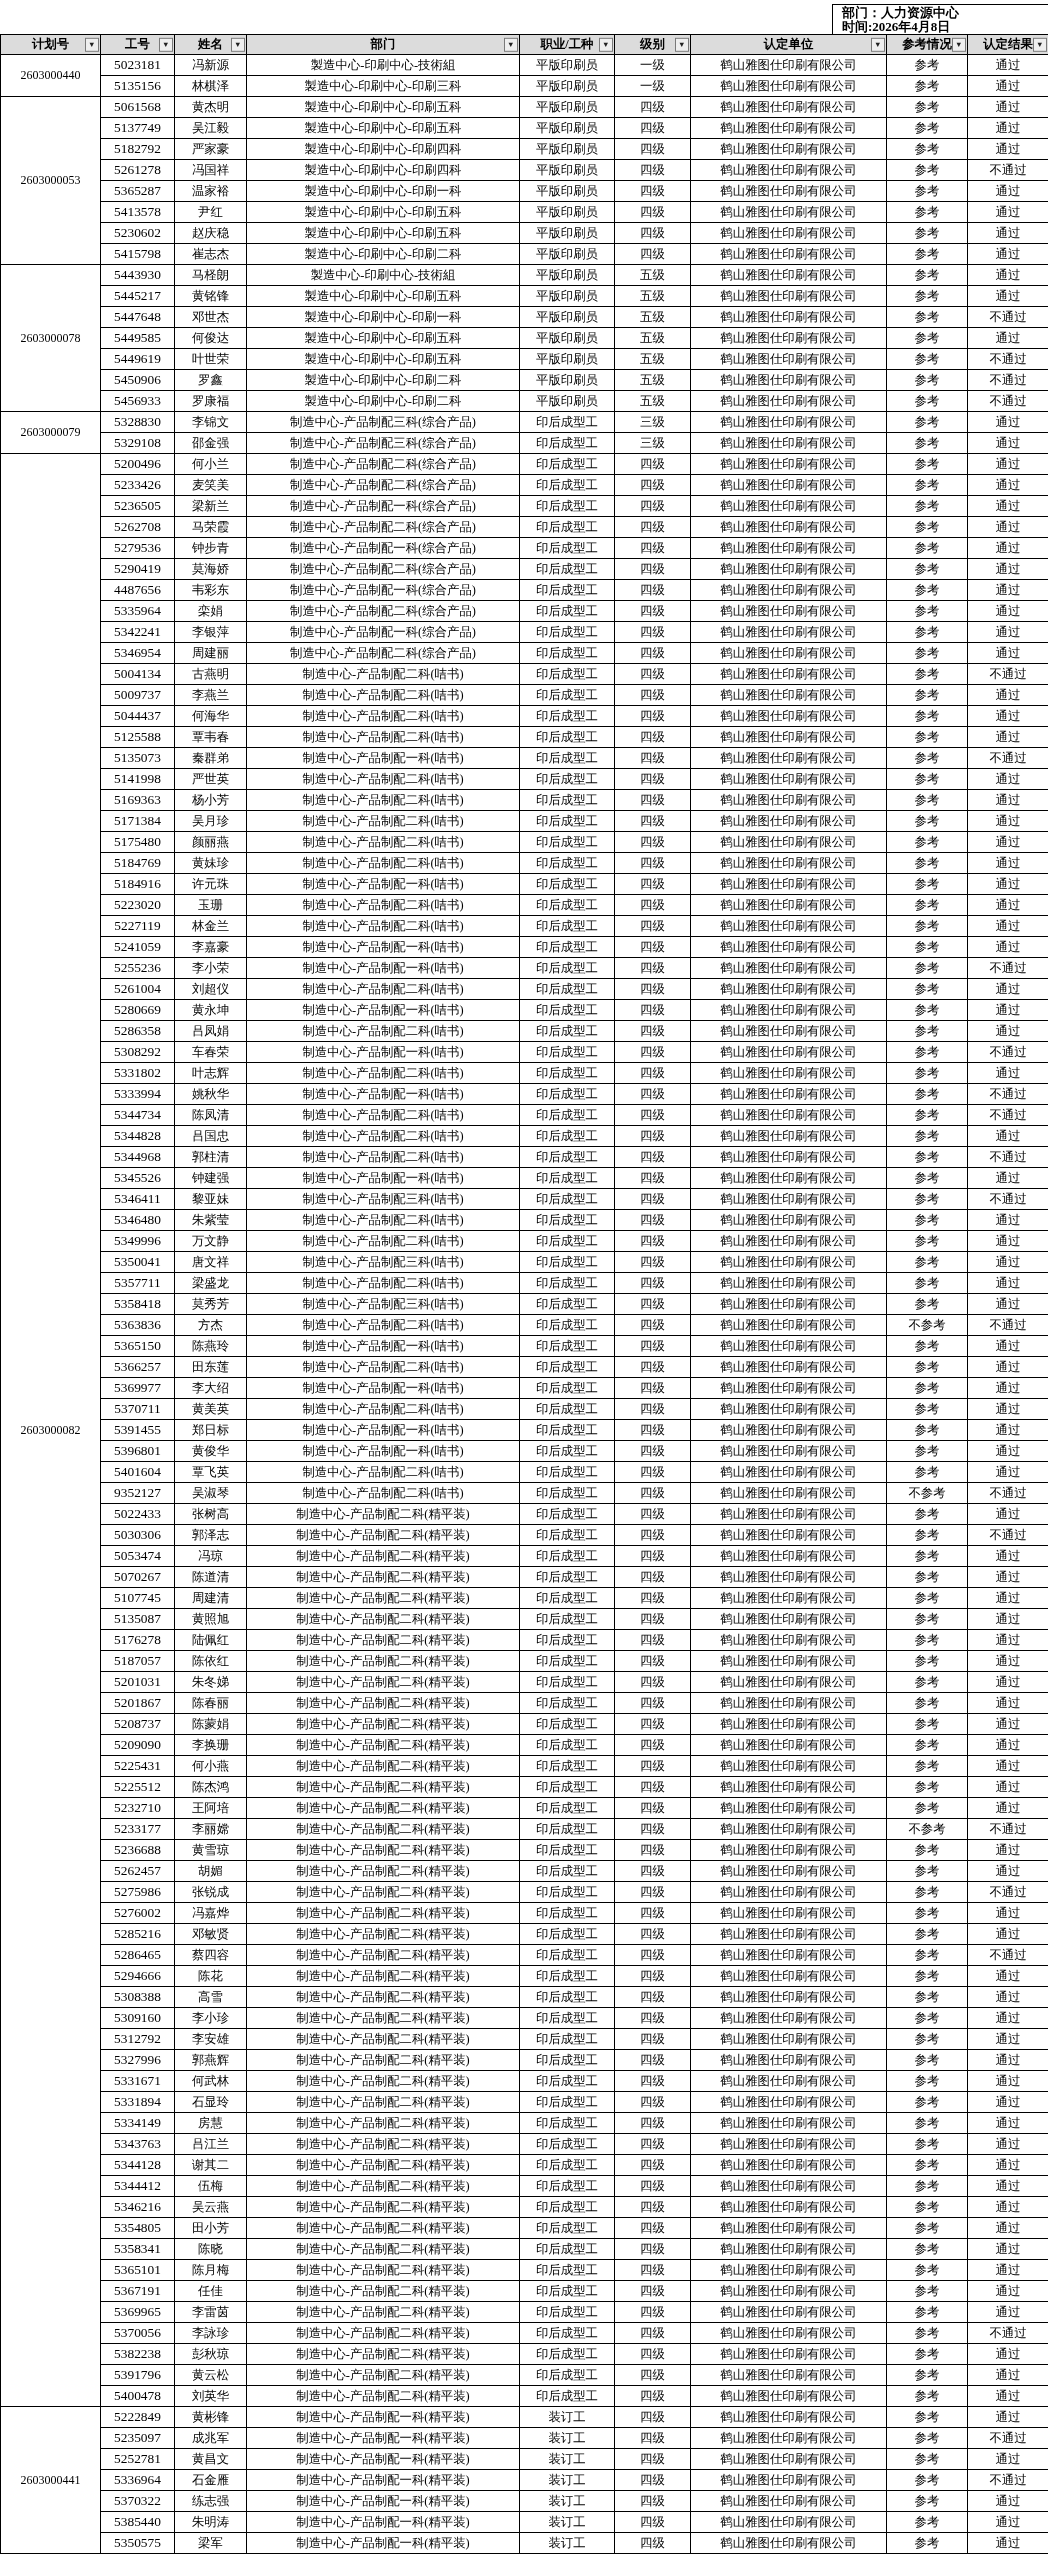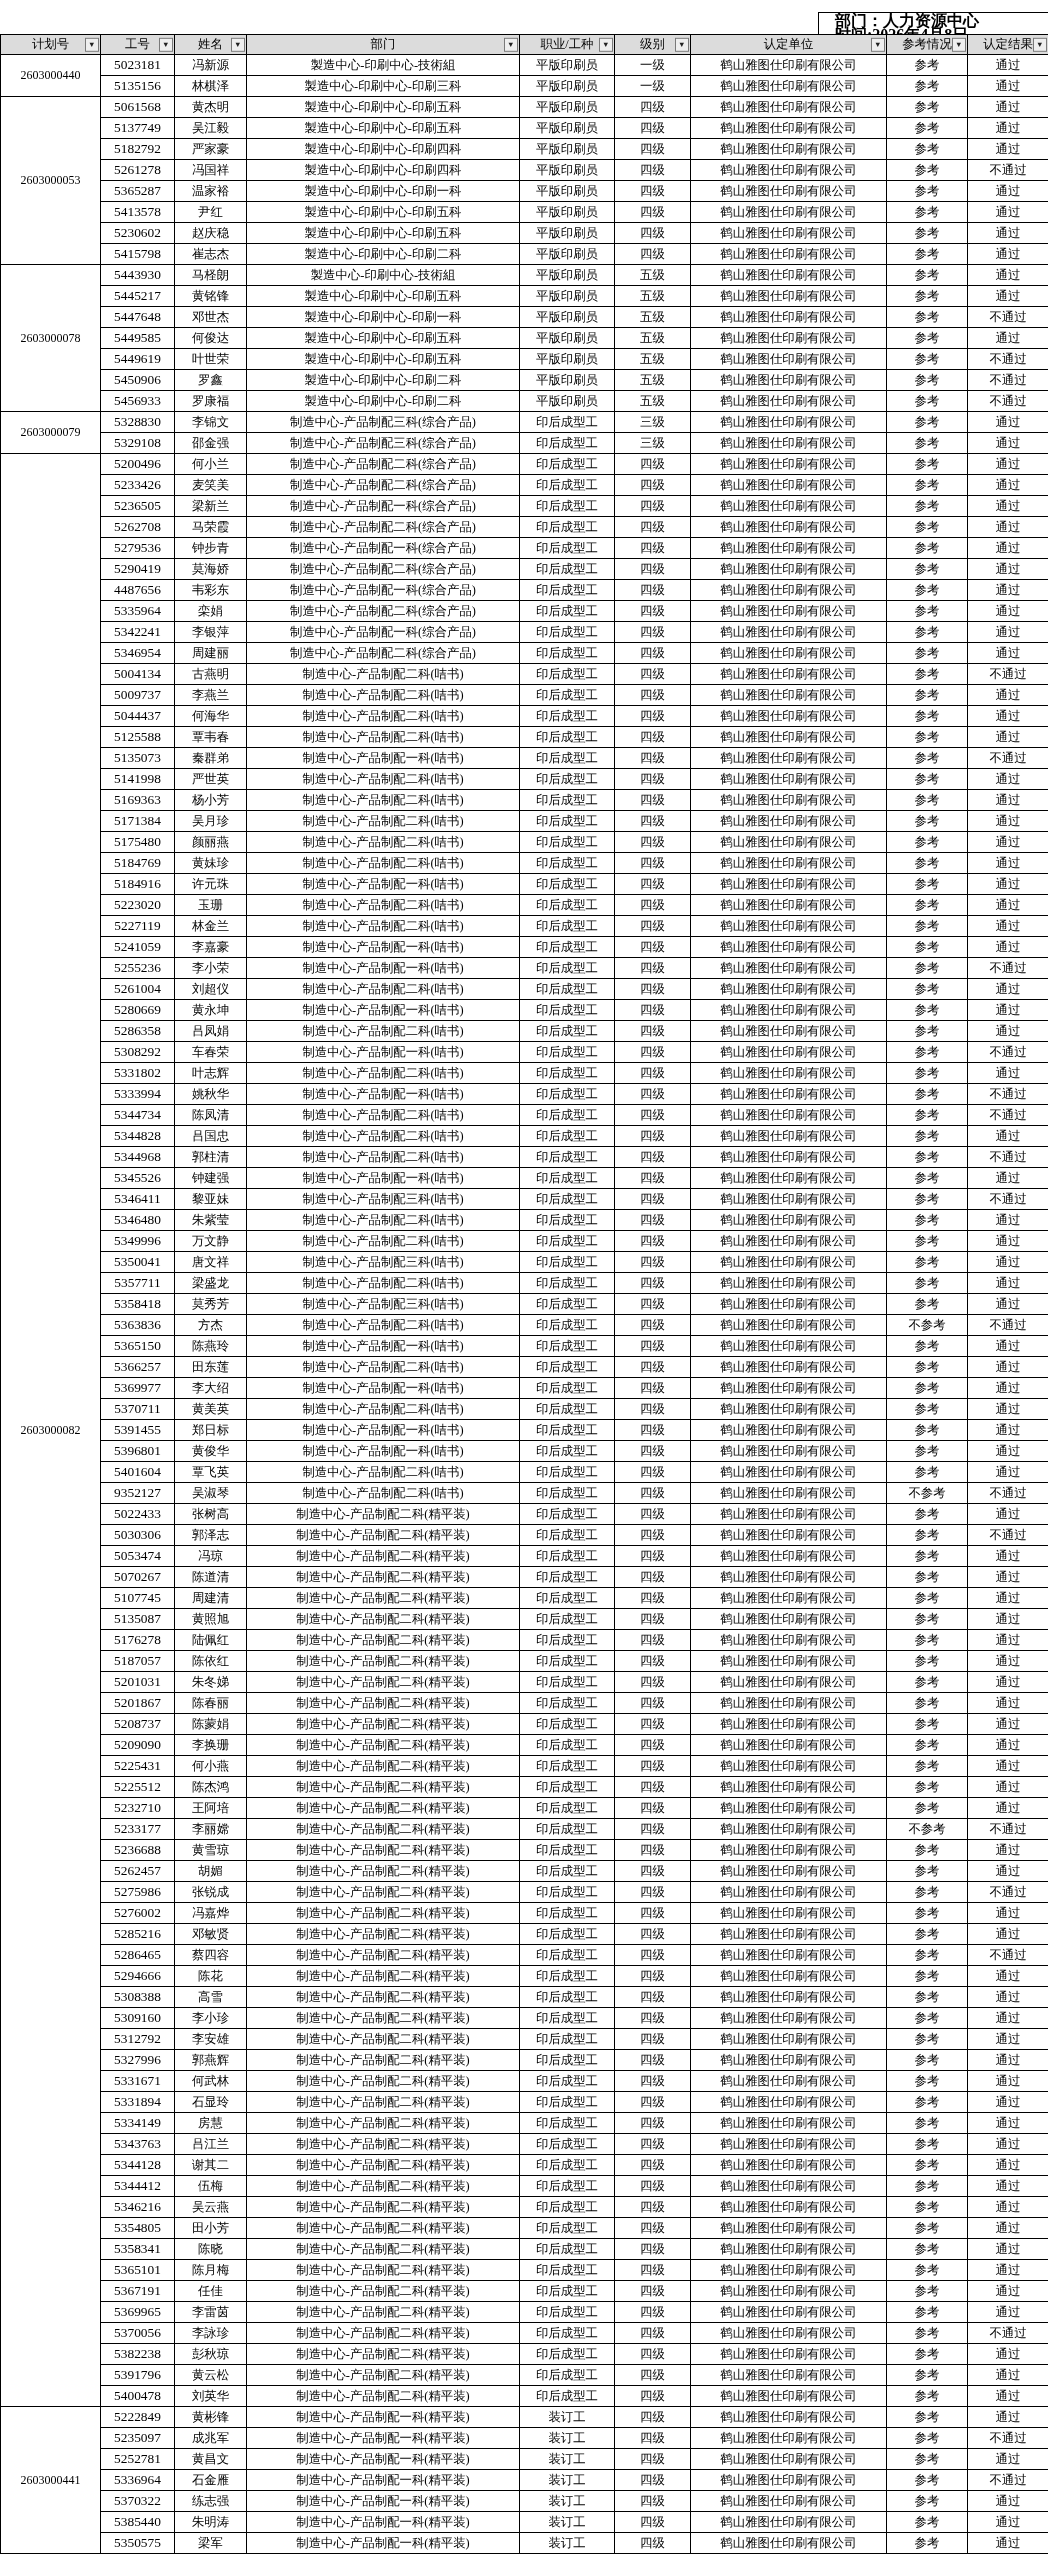--- a/index.html
+++ b/index.html
@@ -1,25 +1,25 @@
 <!DOCTYPE html>
 <html><head>
 <meta charset="utf-8">
 <style>
   html,body{margin:0;padding:0;background:#fff;color:#000;}
   body{width:1049px;font-family:"Liberation Serif","DejaVu Serif",serif;}
   .top{position:relative;height:34px;}
   .title{position:absolute;left:0;top:0;width:854px;height:34px;line-height:36px;
          text-align:center;font-size:26px;font-weight:bold;letter-spacing:1px;white-space:nowrap;}
-  .infobox{position:absolute;right:0;top:12px;width:197px;height:29px;border:1px solid #000;
-           padding:1px 16px;font-size:16px;font-weight:bold;line-height:14.3px;box-sizing:content-box;}
+  .infobox{position:absolute;right:0;top:4px;width:197px;height:29px;border:1px solid #000;
+           padding:1px 9px;font-size:13px;font-weight:bold;line-height:14.3px;box-sizing:content-box;}
   .infobox div{white-space:nowrap;}
   table{border-collapse:collapse;table-layout:fixed;width:1049px;border:1.9px solid #000;}
   th,td{border:1px solid #000;overflow:hidden;white-space:nowrap;padding:0 1.9px;box-sizing:border-box;}
-  thead th{height:20px;font-size:12.4px;font-weight:normal;background:#dcdcdc;position:relative;text-align:center;}
+  thead th{height:20px;font-size:12.4px;font-weight:bold;background:#dcdcdc;position:relative;text-align:center;}
   td{height:21px;font-size:12.4px;text-align:center;}
   td.dept{font-size:12.4px;}
   td.plan{font-size:12px;}
   td.empid{font-size:13.4px;}
   tr.group-start td{border-top:1.9px solid #000;}
   thead th{border-bottom:1.9px solid #000;}
   .filt{position:absolute;right:1px;top:50%;transform:translateY(-50%);width:12.4px;height:12.4px;
         background:#efefef;border:1px solid #7a7a7a;font-size:7.6px;line-height:11.5px;color:#222;
         text-align:center;cursor:pointer;display:inline-block;}
 </style>

